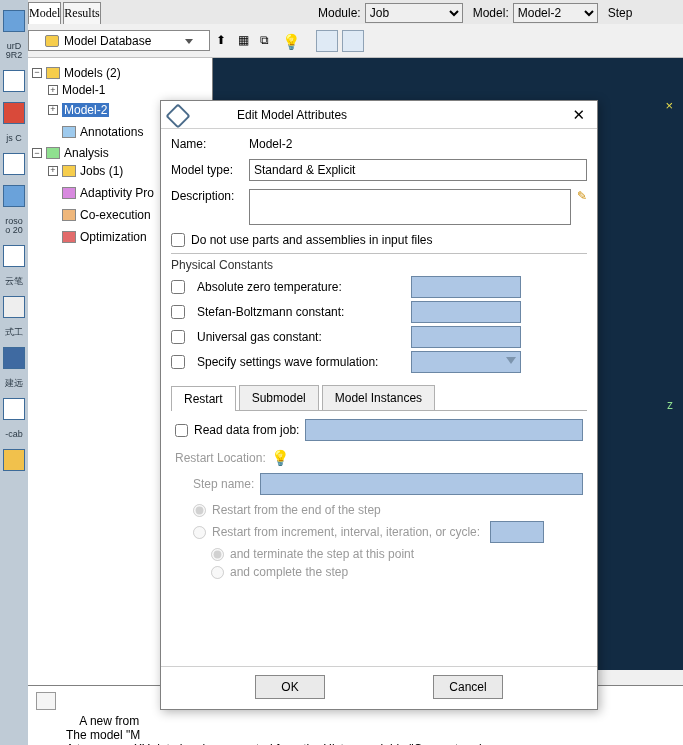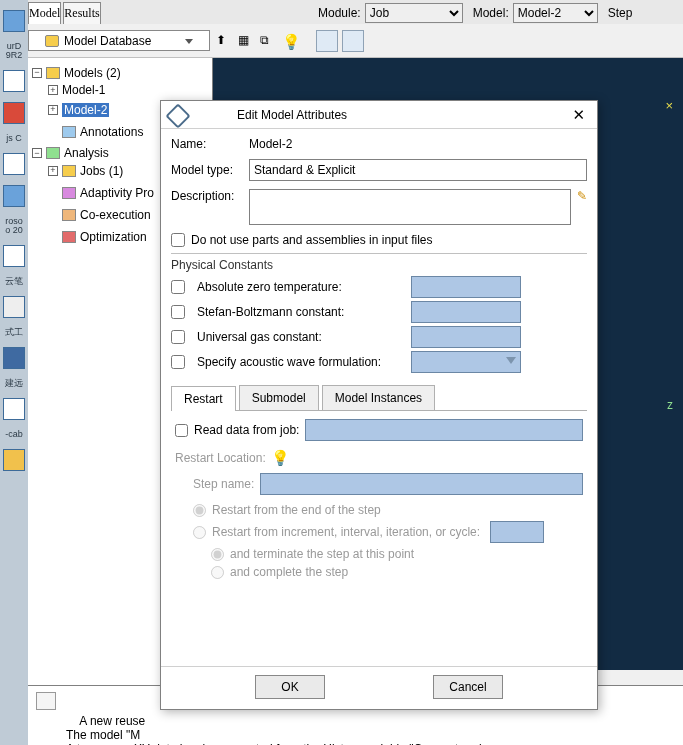--- a/index.html
+++ b/index.html
@@ -226,21 +226,21 @@
   </div>
 </div>
 
 <div class="viewport">
   <div class="axis-y">×</div>
   <div class="axis-z">z</div>
 </div>
 
 <div class="msgpanel">
   <div class="pin"></div>
-  <span>A new reuse </span>
+  <span>A new from </span>
 <span>The model "M</span>
 <span>A temporary XY data has been created from the History variable "Connector ele</span>
 </div>
 
 <div class="dialog">
   <div class="dlg-title">
     <span class="titleicon"></span>
     <span class="txt">Edit Model Attributes</span>
     <span class="close">✕</span>
   </div>
@@ -276,21 +276,21 @@
         <span class="pc-lbl">Stefan-Boltzmann constant:</span>
         <div class="pc-input"></div>
       </div>
       <div class="pc-row">
         <input type="checkbox" class="pc-chk" style="">
         <span class="pc-lbl">Universal gas constant:</span>
         <div class="pc-input"></div>
       </div>
       <div class="pc-row">
         <input type="checkbox" class="pc-chk" style="">
-        <span class="pc-lbl">Specify acoustic wave formulation:</span>
+        <span class="pc-lbl">Specify settings wave formulation:</span>
         <div class="pc-input dd">
             <span class="ddtri"></span>
           </div>
       </div>
     </div>
 
     <div class="innertabs">
       <div class="itab active">Restart</div>
       <div class="itab">Submodel</div>
       <div class="itab">Model Instances</div>

